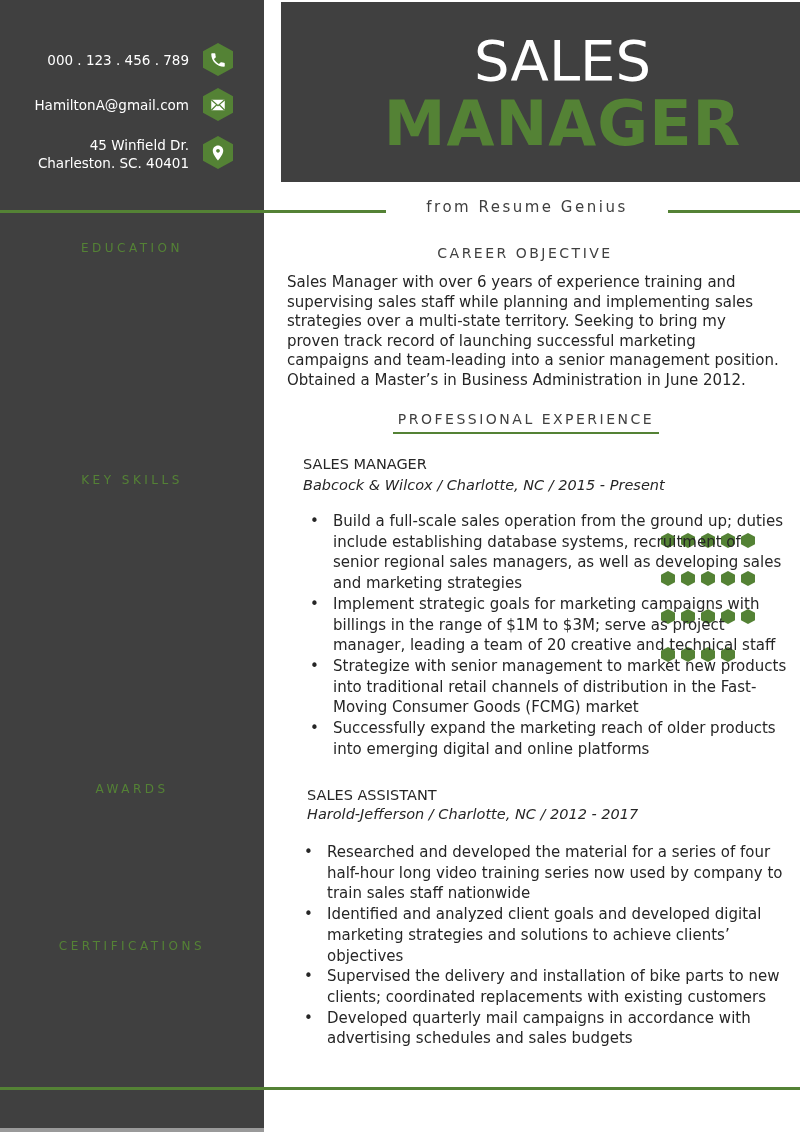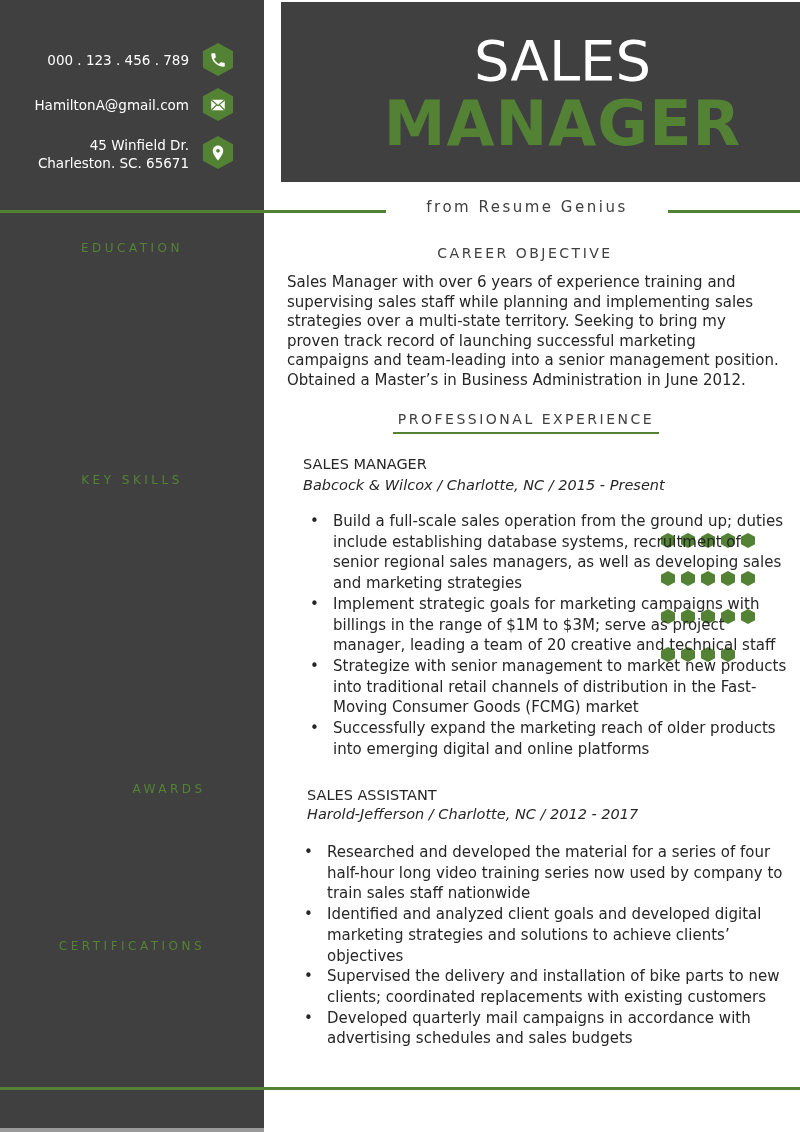--- a/index.html
+++ b/index.html
@@ -50,21 +50,21 @@
 <div class="contact" style="top:96px;">HamiltonA@gmail.com</div>
 <div class="hex" style="top:88px;">
   <svg viewBox="0 0 24 24">
       <rect x="3" y="5" width="18" height="14" fill="#ffffff"></rect>
       <path d="M3 5 L12 13 L21 5 M3 19 L10 12 M21 19 L14 12" stroke="#548235" stroke-width="1.6" fill="none"></path>
     </svg>
 </div>
 
 <div class="contact" style="top:136px;">
   <div>45 Winfield Dr.</div>
-  <div>Charleston. SC. 65671</div>
+  <div>Charleston. SC. 40401</div>
 </div>
 <div class="hex" style="top:136px;">
   <svg viewBox="0 0 24 24">
       <path fill="#ffffff" d="M12 2C8.1 2 5 5.1 5 9c0 5.2 7 13 7 13s7-7.8 7-13c0-3.9-3.1-7-7-7zm0 9.5c-1.4 0-2.5-1.1-2.5-2.5S10.6 6.5 12 6.5s2.5 1.1 2.5 2.5-1.1 2.5-2.5 2.5z"></path>
     </svg>
 </div>
 
 <div class="hline" style="left:0; top:210px; width:386px;"></div>
 <div class="hline" style="left:668px; top:210px; width:132px;"></div>
 <div class="hline" style="left:0; top:1087px; width:800px;"></div>
@@ -126,21 +126,21 @@
         <span class="dot"></span>
         <span class="dot"></span>
         <span class="dot"></span>
         <span class="dot"></span>
         <span class="dot empty"></span>
         <span class="dot empty"></span>
       </div>
     </div>
   </div>
 
-<div class="side-heading" style="top:782px;padding-left:37px;">AWARDS</div>
+<div class="side-heading" style="top:782px;">AWARDS</div>
 <div class="side-block" style="top:815px;margin-top:12px;">
   <div>EMPLOYEE OF THE MONTH</div>
   <div>January 2018</div>
   <div class="it">Babcock &amp; Wilcox</div>
 </div>
 <div class="side-block" style="top:885px;">
   <div>CUM LAUDE / 2012</div>
   <div class="it">University of Windsor</div>
 </div>
 

